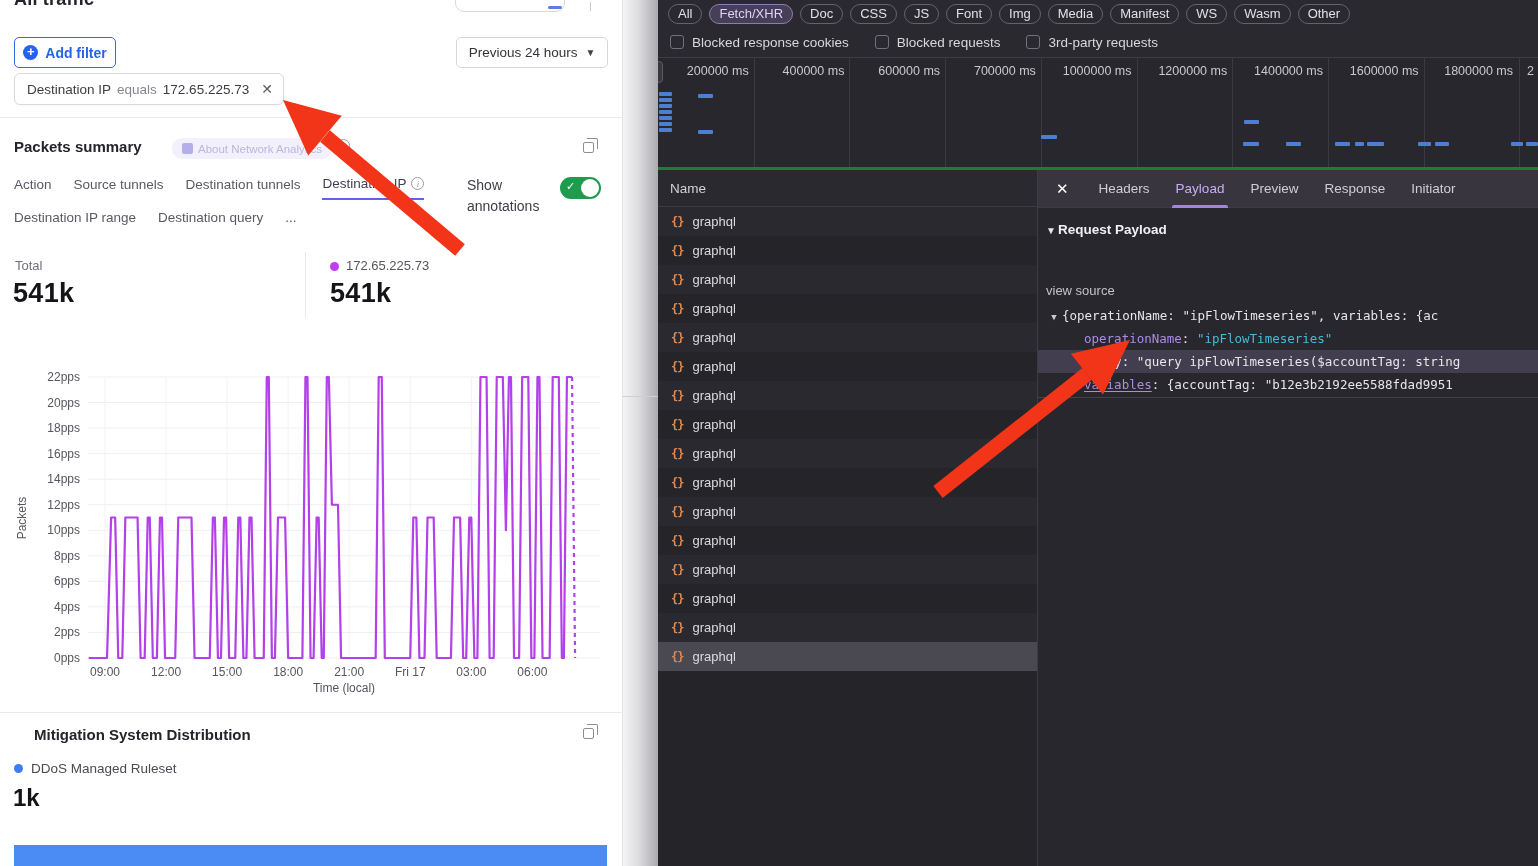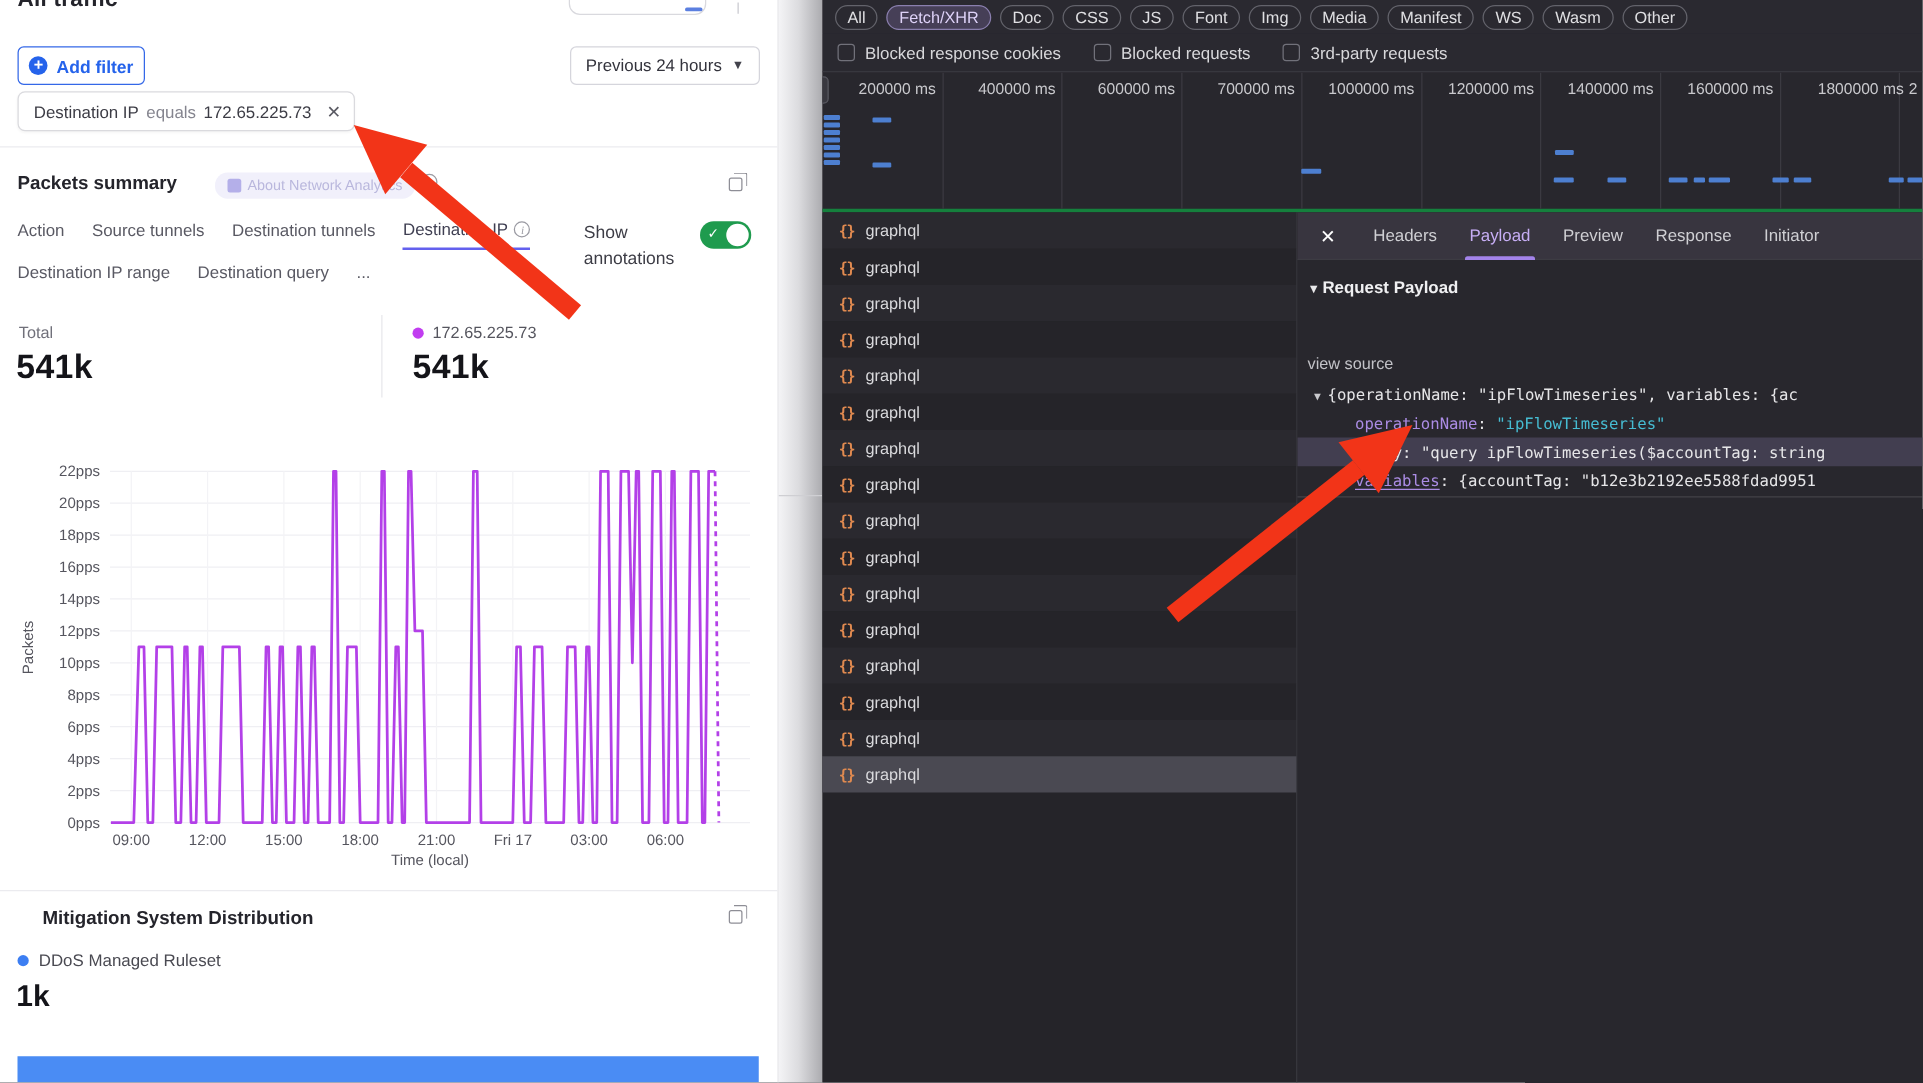--- a/index.html
+++ b/index.html
@@ -273,21 +273,21 @@
       <div class="tl-label" style="right: 502.2px;">700000 ms</div>
       <div class="tl-grid" style="left: 478.5px;"></div>
       <div class="tl-label" style="right: 406.5px;">1000000 ms</div>
       <div class="tl-grid" style="left: 574.2px;"></div>
       <div class="tl-label" style="right: 310.8px;">1200000 ms</div>
       <div class="tl-grid" style="left: 669.9px;"></div>
       <div class="tl-label" style="right: 215.1px;">1400000 ms</div>
       <div class="tl-grid" style="left: 765.6px;"></div>
       <div class="tl-label" style="right: 119.4px;">1600000 ms</div>
       <div class="tl-grid" style="left: 861.3px;"></div>
-      <div class="tl-label" style="right: 15px;">1800000 ms</div>
+      <div class="tl-label" style="right: 25px;">1800000 ms</div>
       <div class="tl-label" style="left: 869px;">2</div>
       <div class="tl-mark" style="left: 1px; top: 34px; width: 13px; background: rgb(77, 127, 208);"></div>
       <div class="tl-mark" style="left: 1px; top: 40px; width: 13px; background: rgb(77, 127, 208);"></div>
       <div class="tl-mark" style="left: 1px; top: 46px; width: 13px; background: rgb(77, 127, 208);"></div>
       <div class="tl-mark" style="left: 1px; top: 52px; width: 13px; background: rgb(77, 127, 208);"></div>
       <div class="tl-mark" style="left: 1px; top: 58px; width: 13px; background: rgb(77, 127, 208);"></div>
       <div class="tl-mark" style="left: 1px; top: 64px; width: 13px; background: rgb(77, 127, 208);"></div>
       <div class="tl-mark" style="left: 1px; top: 70px; width: 13px; background: rgb(77, 127, 208);"></div>
       <div class="tl-mark" style="left: 40px; top: 36px; width: 15px; background: rgb(77, 127, 208);"></div>
       <div class="tl-mark" style="left: 40px; top: 72px; width: 15px; background: rgb(77, 127, 208);"></div>
@@ -298,20 +298,21 @@
       <div class="tl-mark" style="left: 677px; top: 84px; width: 15px; background: rgb(77, 127, 208);"></div>
       <div class="tl-mark" style="left: 697px; top: 84px; width: 9px; background: rgb(77, 127, 208);"></div>
       <div class="tl-mark" style="left: 709px; top: 84px; width: 17px; background: rgb(77, 127, 208);"></div>
       <div class="tl-mark" style="left: 760px; top: 84px; width: 13px; background: rgb(77, 127, 208);"></div>
       <div class="tl-mark" style="left: 777px; top: 84px; width: 14px; background: rgb(77, 127, 208);"></div>
       <div class="tl-mark" style="left: 853px; top: 84px; width: 12px; background: rgb(77, 127, 208);"></div>
       <div class="tl-mark" style="left: 868px; top: 84px; width: 12px; background: rgb(77, 127, 208);"></div>
     </div>
 
   <div id="dt-namecol">
+    <div id="dt-namehead">Name</div>
     <div id="dt-rows">
         <div class="req-row">
           <span class="braces">{}</span>
           <span>graphql</span>
         </div>
         <div class="req-row">
           <span class="braces">{}</span>
           <span>graphql</span>
         </div>
         <div class="req-row">

